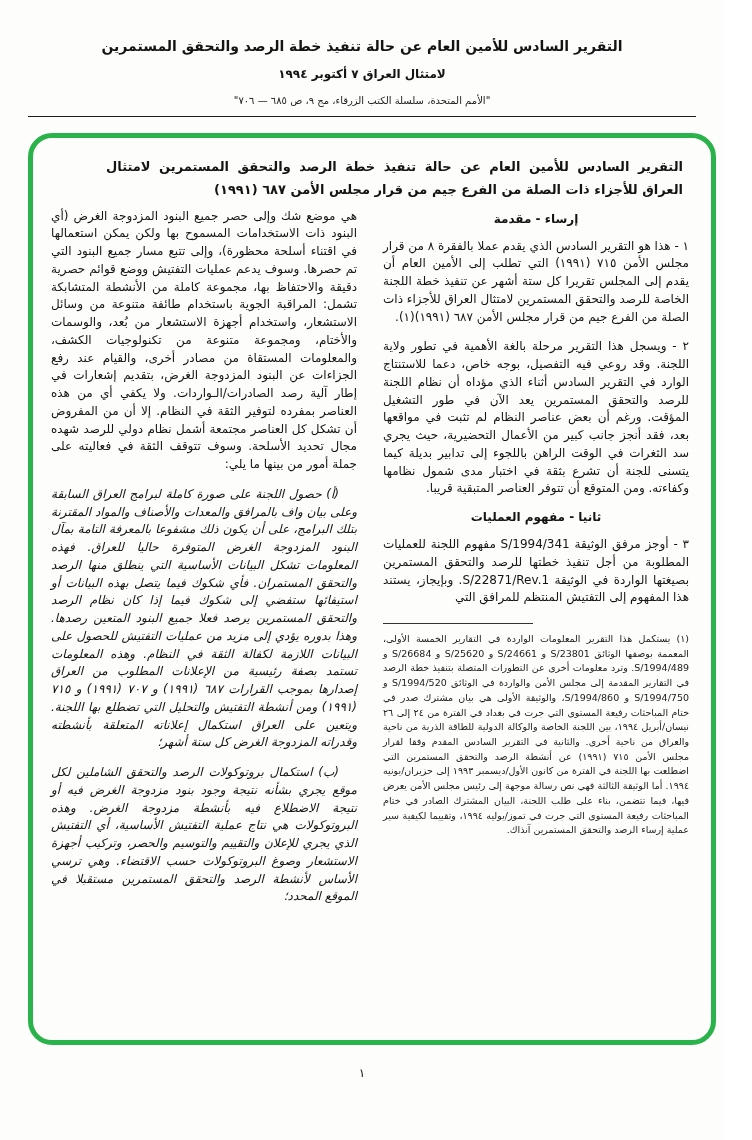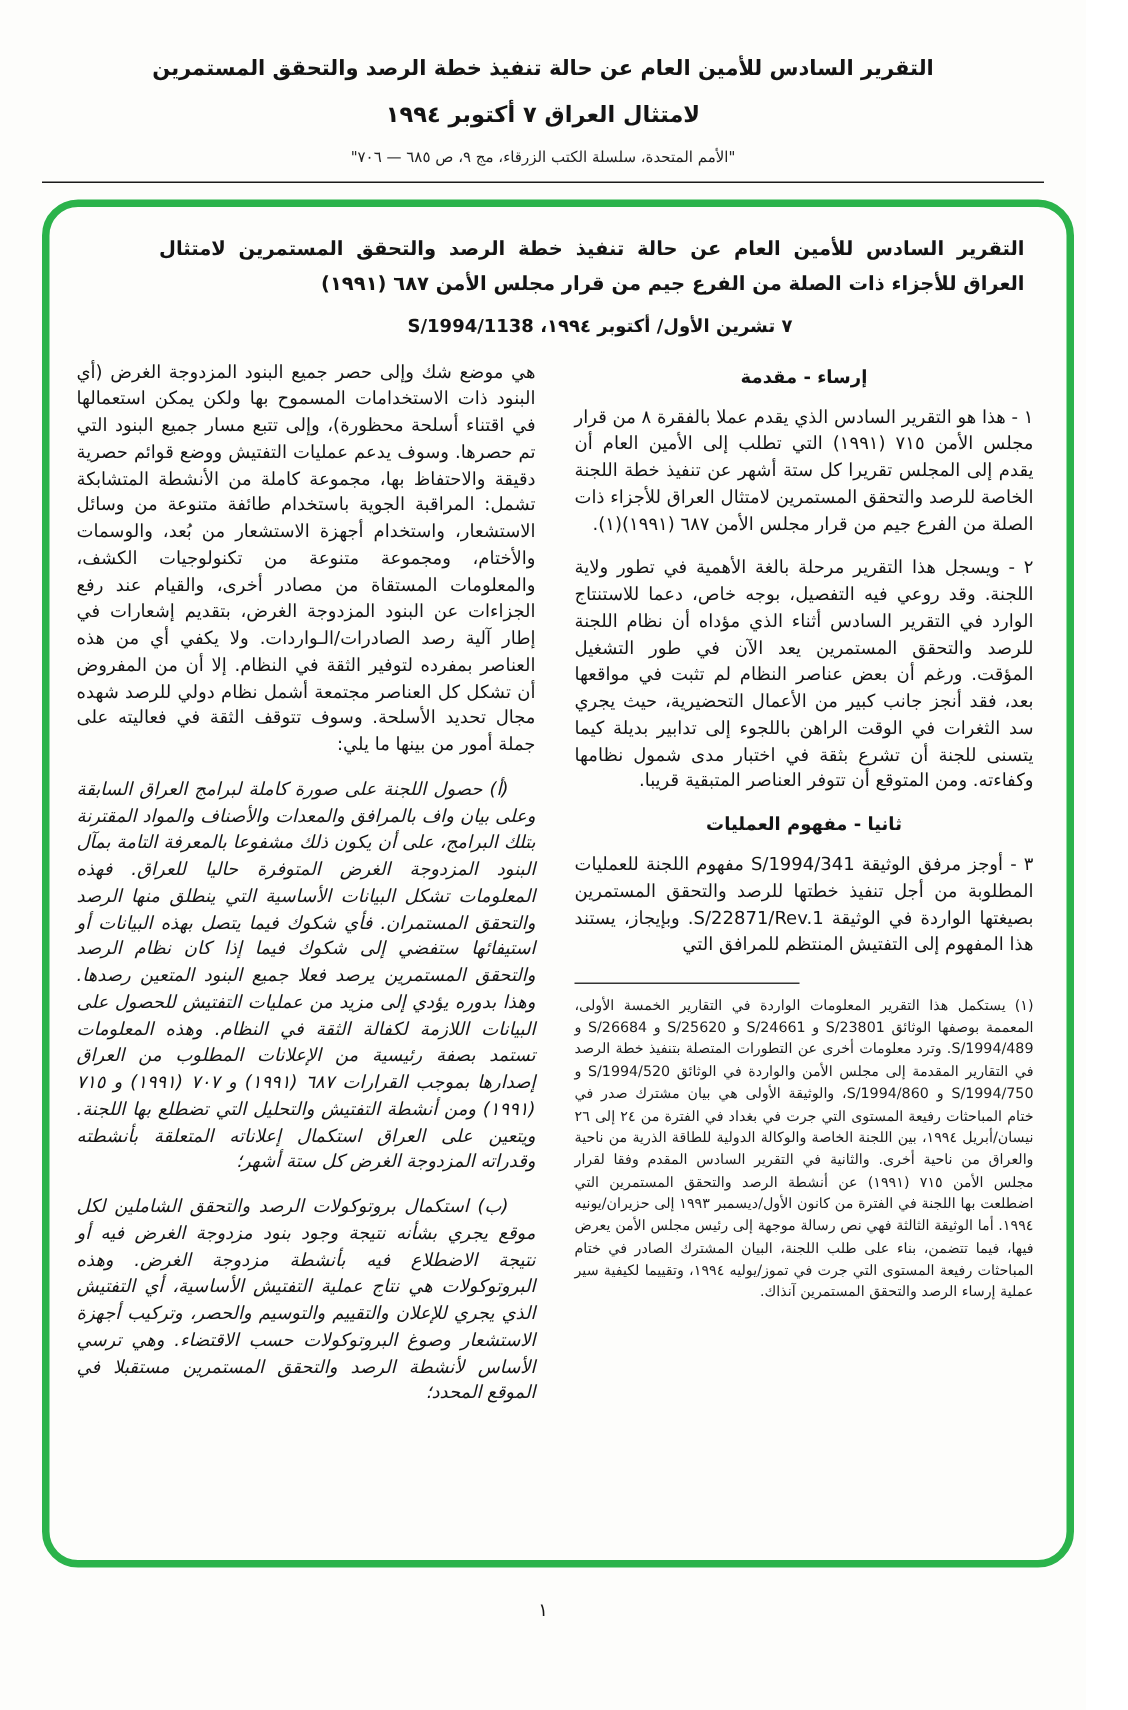--- a/index.html
+++ b/index.html
@@ -6,21 +6,21 @@
   .page{
     position:relative;
     width:724px;height:1140px;
     background:#fdfdfb;
     font-family:"DejaVu Sans",sans-serif;
     color:#141414;
     overflow:hidden;
   }
   .header{text-align:center;padding-top:36px;}
   .hline1{font-weight:bold;font-size:14px;line-height:1.5;}
-  .hline2{font-weight:bold;font-size:15px;line-height:1.5;margin-top:8px;text-align:center;}
+  .hline2{font-weight:bold;font-size:12px;line-height:1.5;margin-top:8px;text-align:center;}
   .source{font-size:10px;margin-top:12px;color:#222;}
   .rule{border-top:1.5px solid #1a1a1a;margin:10px 28px 0 28px;}
   .greenbox{
     position:absolute;
     left:28px;top:133px;
     width:688px;height:912px;
     box-sizing:border-box;
     border:5px solid #2bb34b;
     border-radius:24px;
     padding:14px 22px 8px 18px;
@@ -77,21 +77,20 @@
     <div class="hline1">التقرير السادس للأمين العام عن حالة تنفيذ خطة الرصد والتحقق المستمرين</div>
     <div class="hline2">لامتثال العراق ٧ أكتوبر ١٩٩٤</div>
     <div class="source">"الأمم المتحدة، سلسلة الكتب الزرقاء، مج ٩، ص ٦٨٥ — ٧٠٦"</div>
   </div>
 
   <div class="rule"></div>
 
   <div class="greenbox">
 
     <p class="doc-title">التقرير السادس للأمين العام عن حالة تنفيذ خطة الرصد والتحقق المستمرين لامتثال العراق للأجزاء ذات الصلة من الفرع جيم من قرار مجلس الأمن ٦٨٧ (١٩٩١)</p>
-    <p class="doc-symbol">٧ تشرين الأول/ أكتوبر ١٩٩٤، S/1994/1138</p>
 
     <div class="cols">
 
       <div class="col">
         <h3 class="sec-head">إرساء - مقدمة</h3>
         <p class="para">١ - هذا هو التقرير السادس الذي يقدم عملا بالفقرة ٨ من قرار مجلس الأمن ٧١٥ (١٩٩١) التي تطلب إلى الأمين العام أن يقدم إلى المجلس تقريرا كل ستة أشهر عن تنفيذ خطة اللجنة الخاصة للرصد والتحقق المستمرين لامتثال العراق للأجزاء ذات الصلة من الفرع جيم من قرار مجلس الأمن ٦٨٧ (١٩٩١)(١).</p>
         <p class="para">٢ - ويسجل هذا التقرير مرحلة بالغة الأهمية في تطور ولاية اللجنة. وقد روعي فيه التفصيل، بوجه خاص، دعما للاستنتاج الوارد في التقرير السادس أثناء الذي مؤداه أن نظام اللجنة للرصد والتحقق المستمرين يعد الآن في طور التشغيل المؤقت. ورغم أن بعض عناصر النظام لم تثبت في مواقعها بعد، فقد أنجز جانب كبير من الأعمال التحضيرية، حيث يجري سد الثغرات في الوقت الراهن باللجوء إلى تدابير بديلة كيما يتسنى للجنة أن تشرع بثقة في اختبار مدى شمول نظامها وكفاءته. ومن المتوقع أن تتوفر العناصر المتبقية قريبا.</p>
         <h3 class="sec-head">ثانيا - مفهوم العمليات</h3>
         <p class="para">٣ - أوجز مرفق الوثيقة S/1994/341 مفهوم اللجنة للعمليات المطلوبة من أجل تنفيذ خطتها للرصد والتحقق المستمرين بصيغتها الواردة في الوثيقة S/22871/Rev.1. وبإيجاز، يستند هذا المفهوم إلى التفتيش المنتظم للمرافق التي</p>
 

